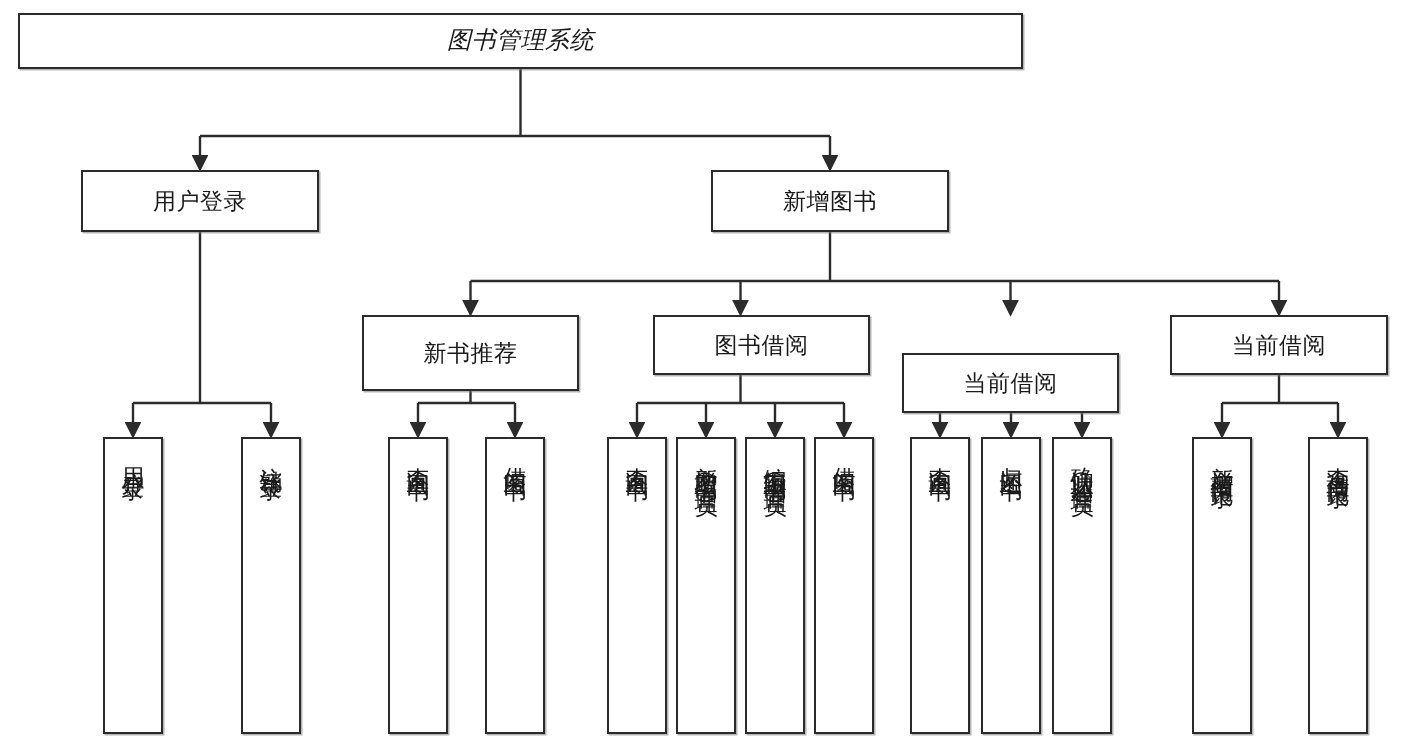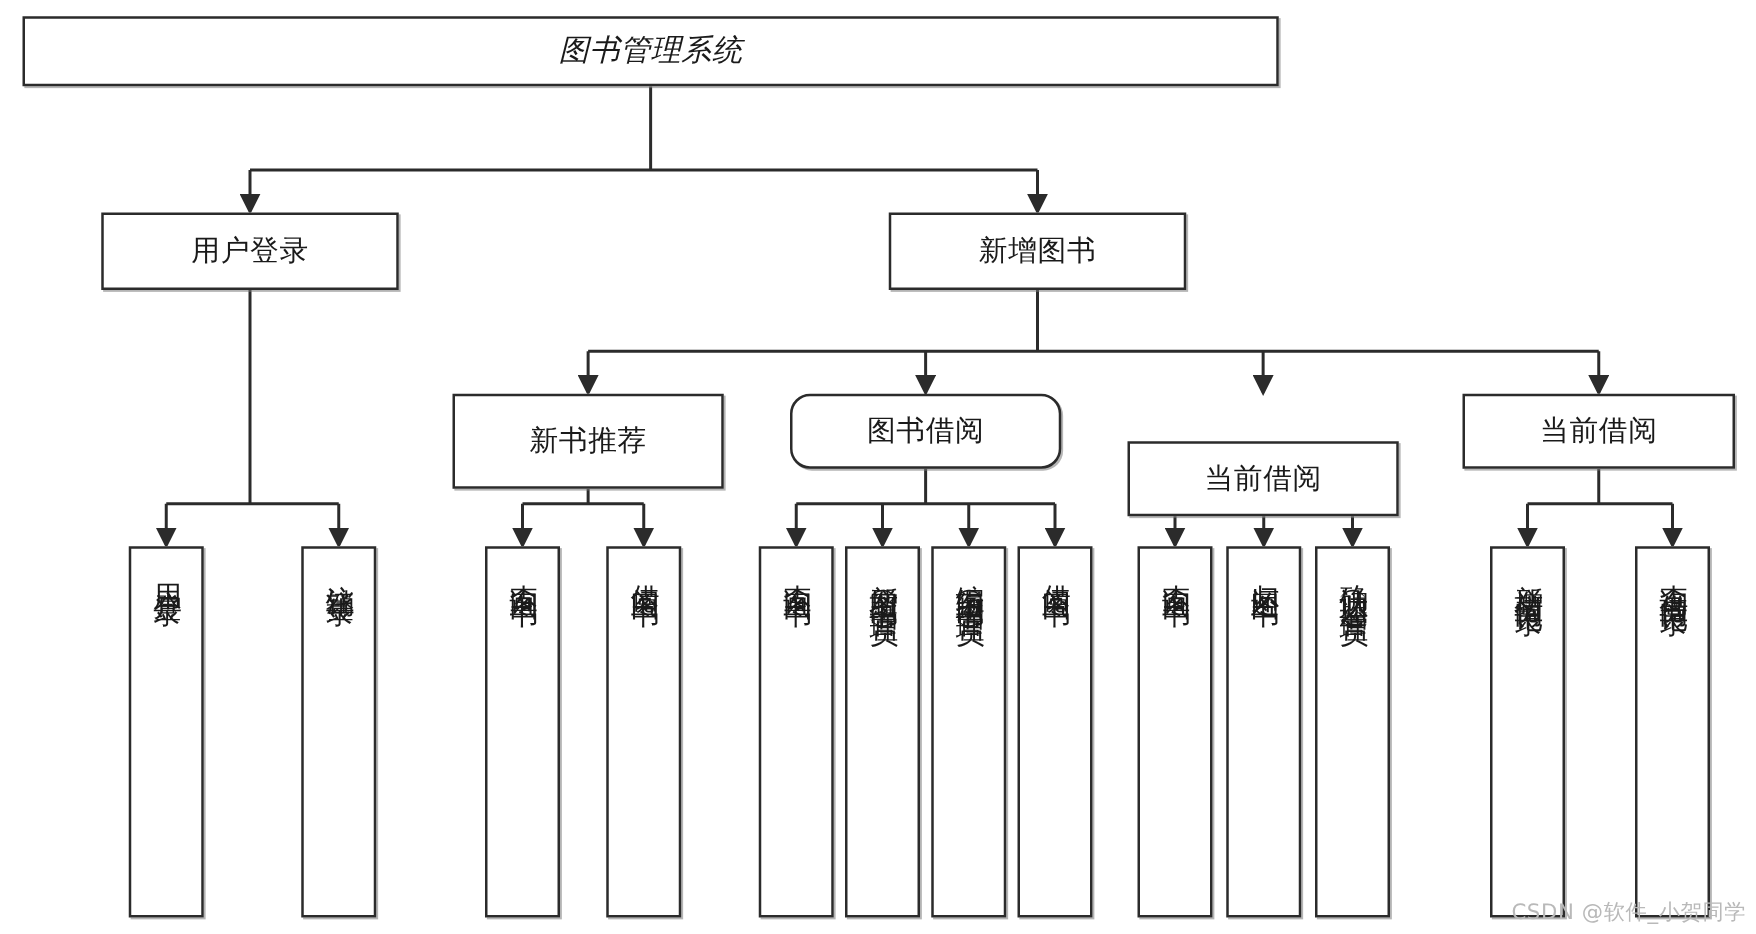--- a/index.html
+++ b/index.html
@@ -130,21 +130,21 @@
       </div>
       <div class="node horiz" style="left: 81px; top: 170px; width: 238px; height: 62px;">
         <span class="label">用户登录</span>
       </div>
       <div class="node horiz" style="left: 711px; top: 170px; width: 238px; height: 62px;">
         <span class="label">新增图书</span>
       </div>
       <div class="node horiz" style="left: 362px; top: 315px; width: 217px; height: 76px;">
         <span class="label">新书推荐</span>
       </div>
-      <div class="node horiz" style="left: 632px; top: 315px; width: 217px; height: 60px; border-radius: 16px;">
+      <div class="node horiz" style="left: 653px; top: 315px; width: 217px; height: 60px;">
         <span class="label">图书借阅</span>
       </div>
       <div class="node horiz" style="left: 902px; top: 315px; width: 217px; height: 60px; margin-top: 38px;">
         <span class="label">当前借阅</span>
       </div>
       <div class="node horiz" style="left: 1170px; top: 315px; width: 218px; height: 60px;">
         <span class="label">当前借阅</span>
       </div>
       <div class="node vert" style="left: 103px; top: 437px; width: 60px; height: 297px;">
         <span class="label">用户登录</span>
@@ -180,14 +180,13 @@
         <span class="label">确认归还（管理员）</span>
       </div>
       <div class="node vert" style="left: 1192px; top: 437px; width: 60px; height: 297px;">
         <span class="label">新增借阅记录</span>
       </div>
       <div class="node vert" style="left: 1308px; top: 437px; width: 60px; height: 297px;">
         <span class="label">查询借阅记录</span>
       </div>
     </div>
 
-  <div class="watermark">CSDN @软件_小贺同学</div>
 </div>
 
 </body></html>

